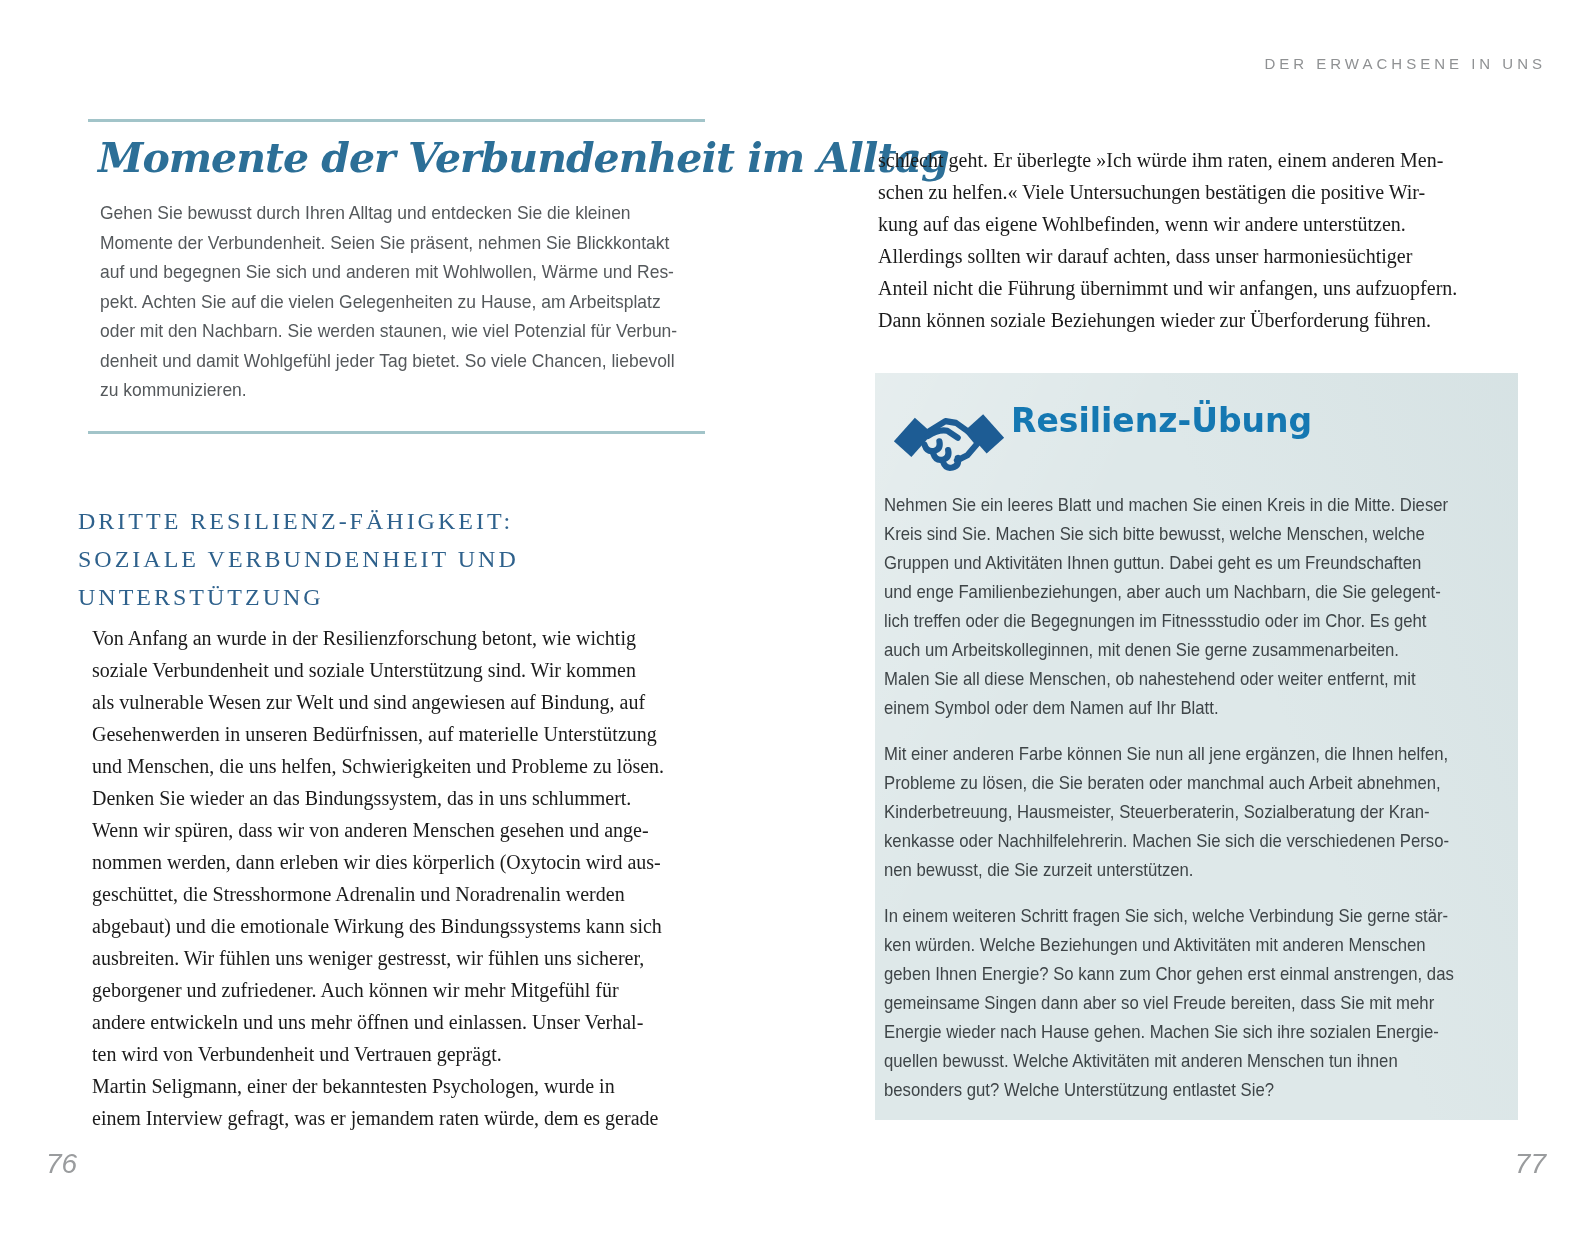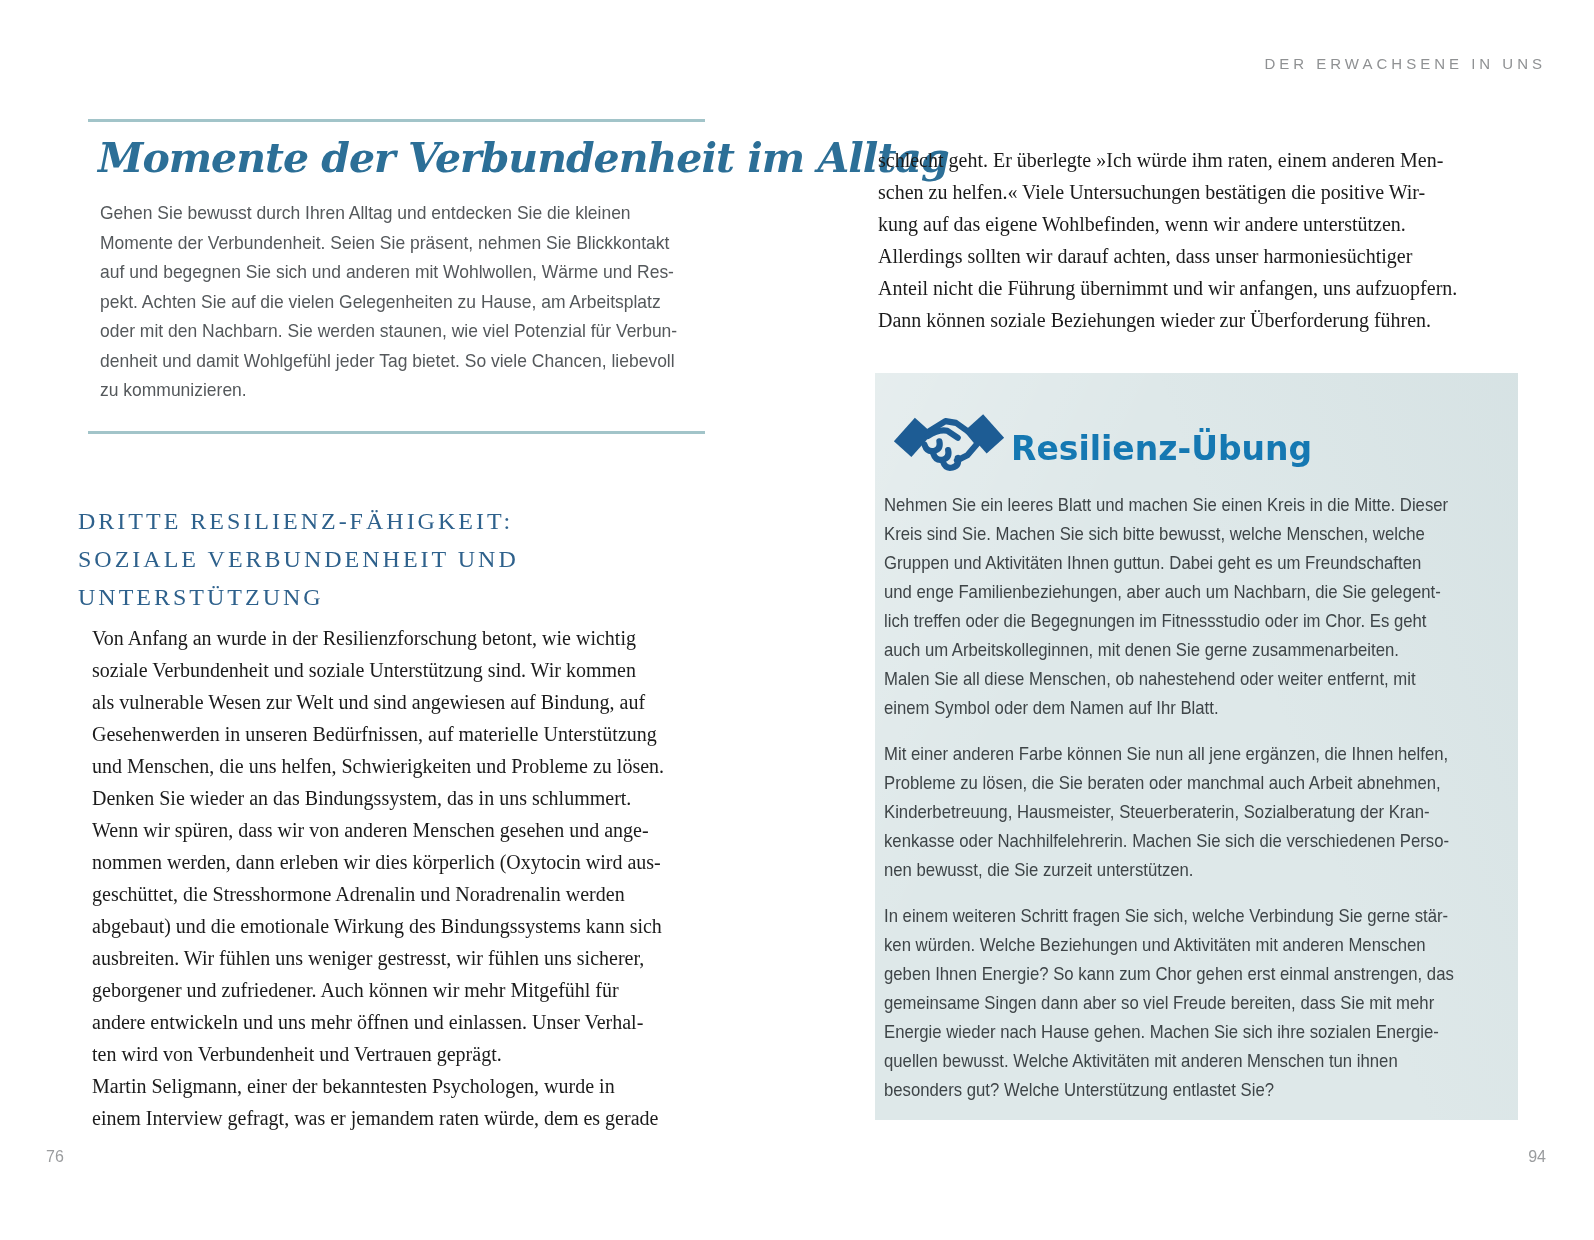--- a/index.html
+++ b/index.html
@@ -24,21 +24,21 @@
   }
   .serif-body{
     font-family:"Liberation Serif", serif;font-size:20px;line-height:32px;
     color:#1b1b1b;white-space:pre;
   }
   .running-header{
     font-family:"Liberation Sans", sans-serif;font-size:15px;letter-spacing:4px;
     color:#8f9193;white-space:pre;
   }
   .page-number{
-    font-family:"Liberation Sans", sans-serif;font-size:16px;color:#9a9c9e;
+    font-family:"Liberation Sans", sans-serif;font-size:28px;color:#9a9c9e;font-style:italic;
   }
   
   .halo{
     border-radius:50%;
     background:radial-gradient(closest-side,#e6f1f4 0%,#edf5f7 55%,rgba(255,255,255,0) 78%);
   }
   
   .exercise-box{
     background:#dee8e9;
     background-image:
@@ -120,21 +120,21 @@
           <path d="M42,27 L60,16 L72,18 L86,28"></path>
           <path d="M86,28 L97,41 L85,55 L73,61"></path>
           <path d="M40,33 Q52,25 62,27 L74,35"></path>
           <path d="M36,43 q3,9 11,7 q8,-2 6,-11"></path>
           <path d="M46,53 q3,9 11,7 q8,-2 6,-11"></path>
           <path d="M57,62 q3,9 11,7 q8,-2 6,-11"></path>
         </g>
       </svg>
     </div>
 
-    <div class="abs exercise-title" style="left:136px;top:56px;">Resilienz-Übung</div>
+    <div class="abs exercise-title" style="left:136px;top:28px;">Resilienz-Übung</div>
 
     <div class="abs exercise-text" style="left:9px;top:117px;width:640px;">
       <p>Nehmen Sie ein leeres Blatt und machen Sie einen Kreis in die Mitte. Dieser
 Kreis sind Sie. Machen Sie sich bitte bewusst, welche Menschen, welche
 Gruppen und Aktivitäten Ihnen guttun. Dabei geht es um Freundschaften
 und enge Familienbeziehungen, aber auch um Nachbarn, die Sie gelegent-
 lich treffen oder die Begegnungen im Fitnessstudio oder im Chor. Es geht
 auch um Arbeitskolleginnen, mit denen Sie gerne zusammenarbeiten.
 Malen Sie all diese Menschen, ob nahestehend oder weiter entfernt, mit
 einem Symbol oder dem Namen auf Ihr Blatt.</p>
@@ -146,15 +146,15 @@
       <p>In einem weiteren Schritt fragen Sie sich, welche Verbindung Sie gerne stär-
 ken würden. Welche Beziehungen und Aktivitäten mit anderen Menschen
 geben Ihnen Energie? So kann zum Chor gehen erst einmal anstrengen, das
 gemeinsame Singen dann aber so viel Freude bereiten, dass Sie mit mehr
 Energie wieder nach Hause gehen. Machen Sie sich ihre sozialen Energie-
 quellen bewusst. Welche Aktivitäten mit anderen Menschen tun ihnen
 besonders gut? Welche Unterstützung entlastet Sie?</p>
     </div>
   </div>
 
-  <div class="abs page-number" style="top:1148px;right:48px;">94</div>
+  <div class="abs page-number" style="top:1148px;right:48px;">77</div>
 
 </div>
 
 </body></html>

